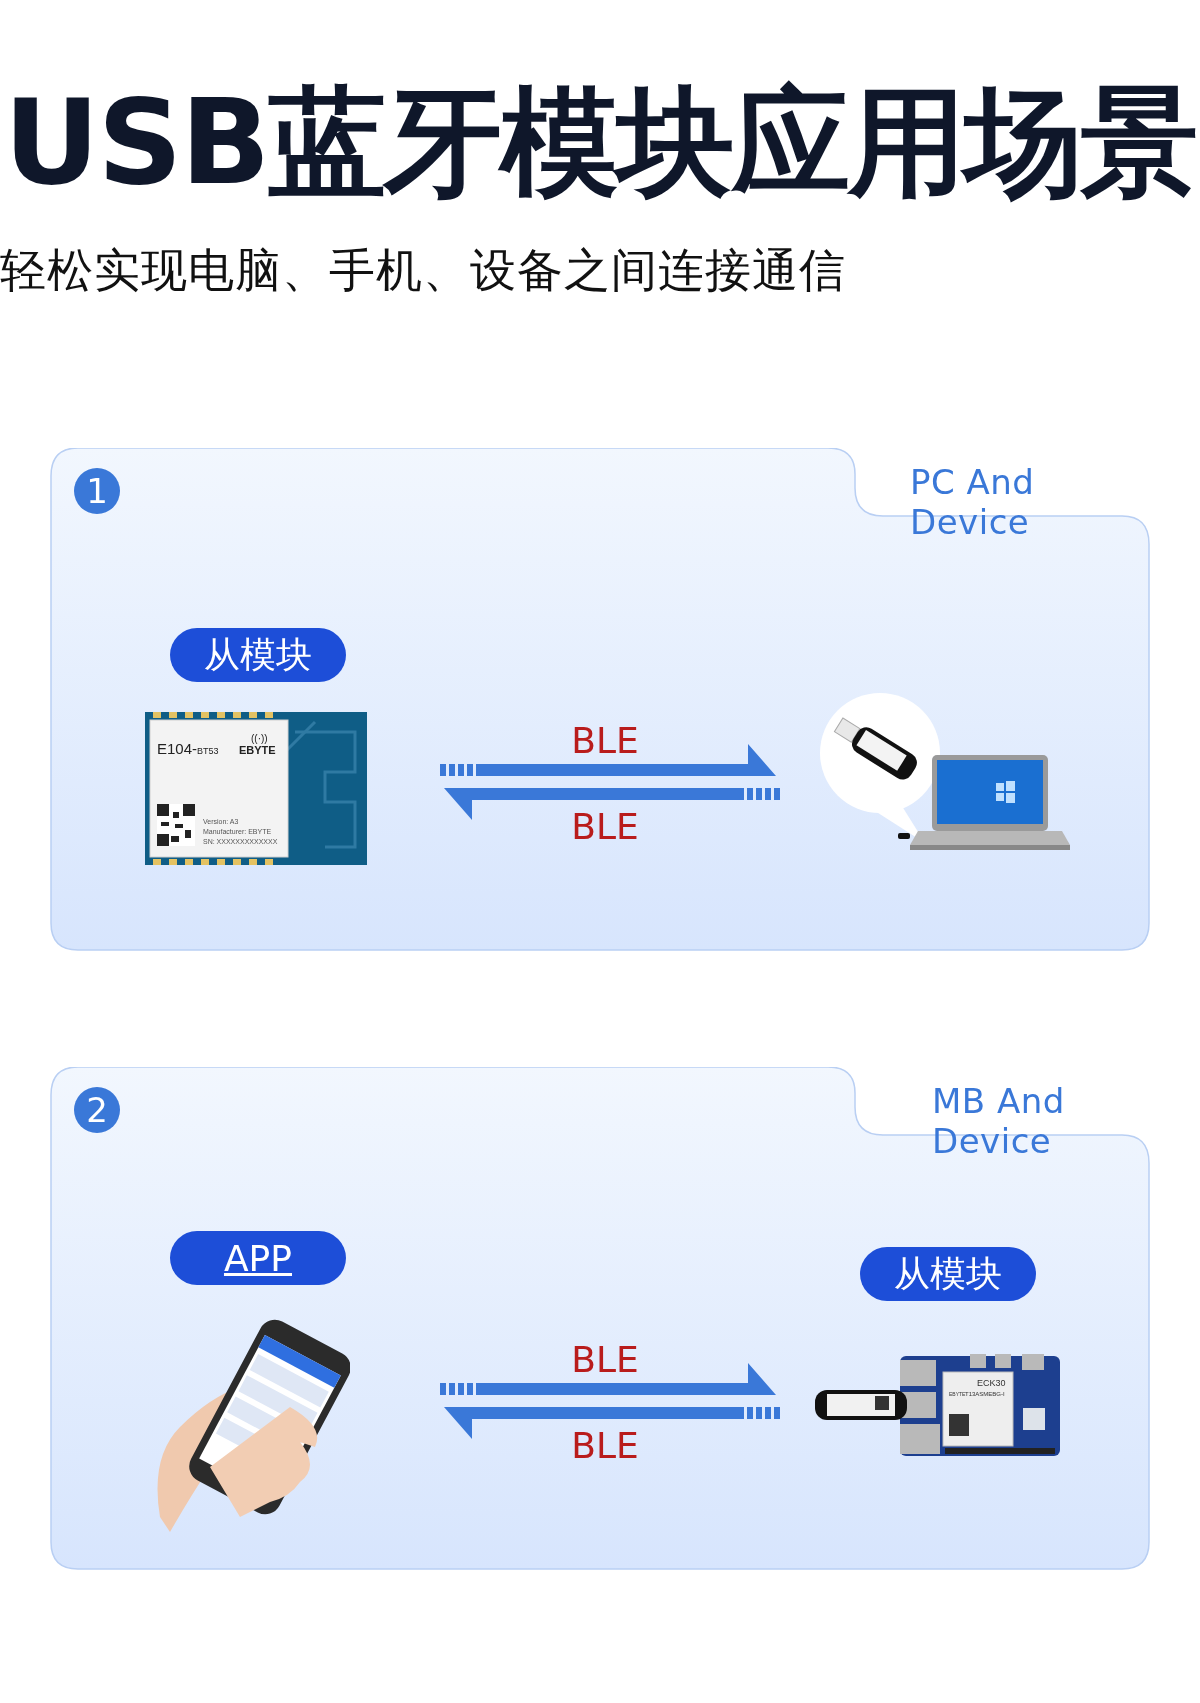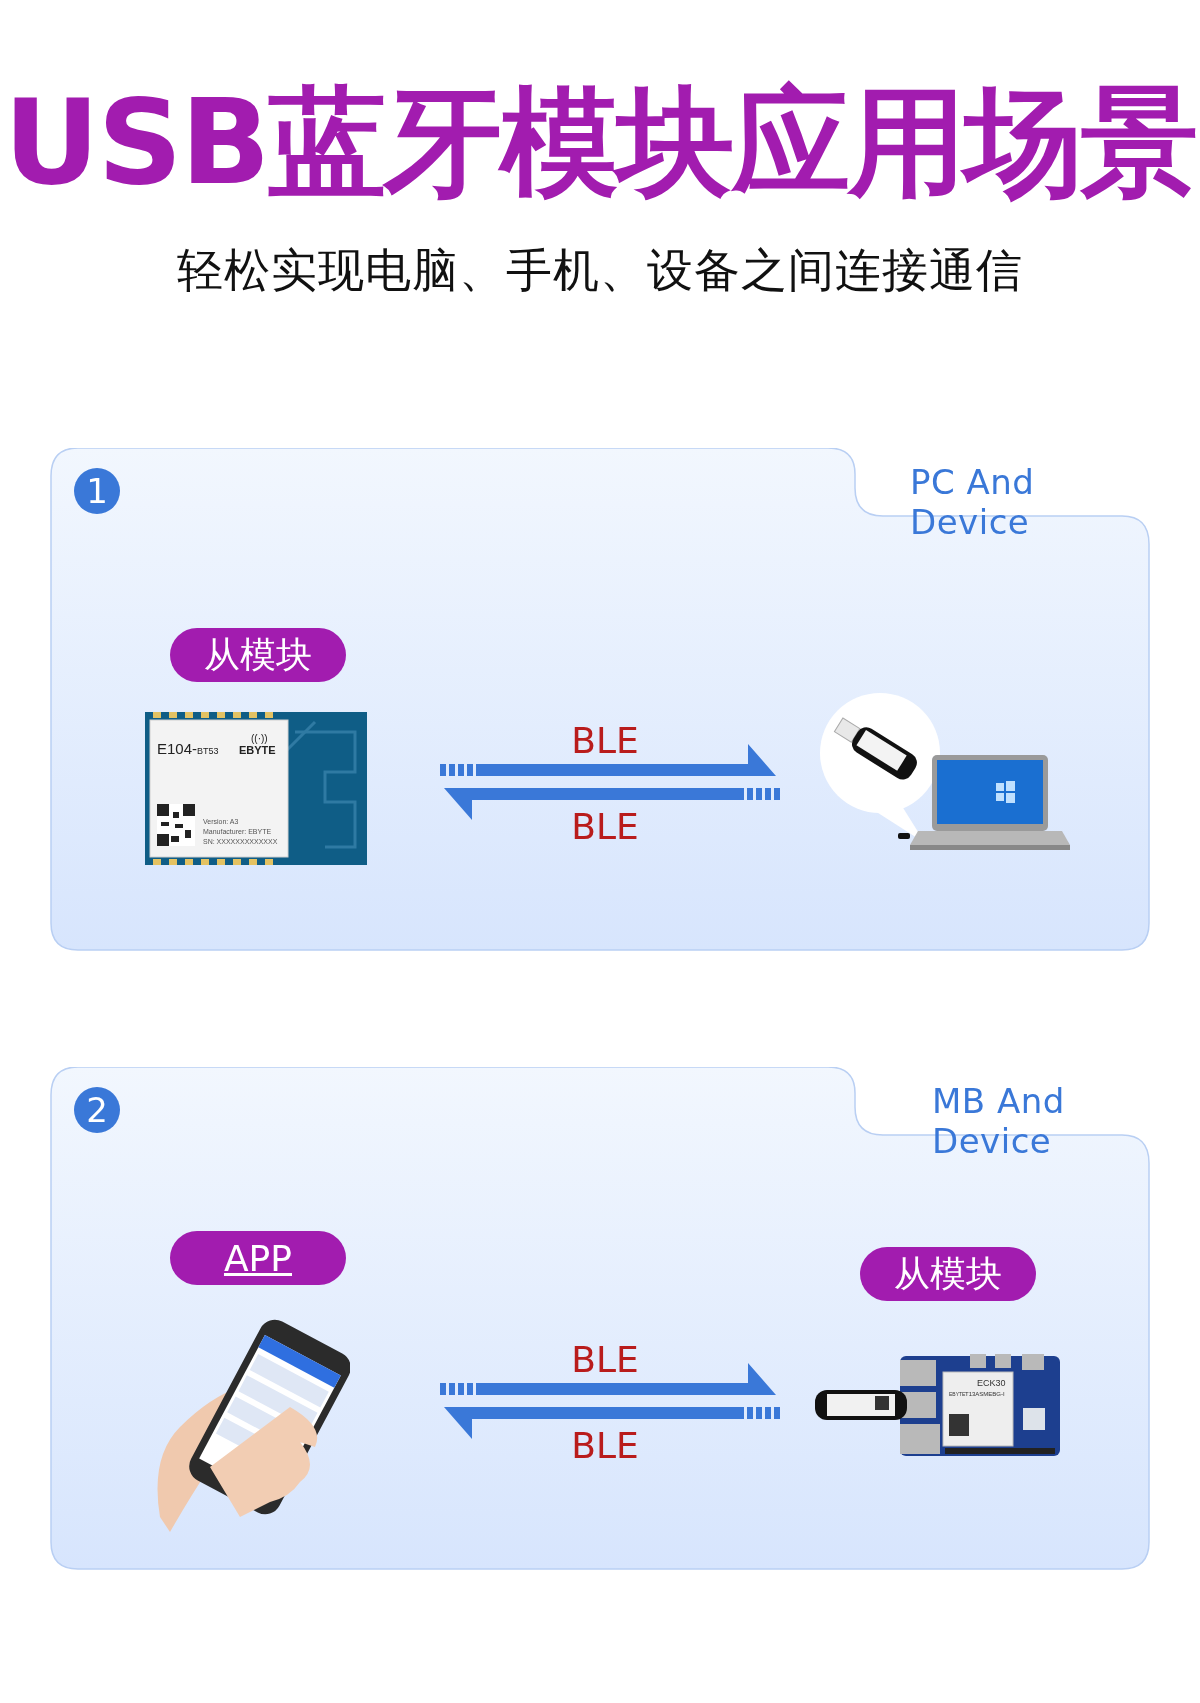--- a/index.html
+++ b/index.html
@@ -2,44 +2,44 @@
 <html><head>
 <meta charset="utf-8">
 <style>
   html, body { margin:0; padding:0; }
   body {
     width:1200px; height:1703px; background:#ffffff; position:relative; overflow:hidden;
     font-family: "Liberation Sans", "DejaVu Sans", sans-serif; color:#111;
   }
   .title {
     position:absolute; left:0; top:78px; width:1200px; text-align:center;
-    font-size:118px; font-weight:bold; letter-spacing:-2px; color:#a21caf; line-height:1.1;
+    font-size:118px; font-weight:bold; letter-spacing:-2px; color:#0f172a; line-height:1.1;
     font-family: "DejaVu Sans", sans-serif;
   }
   .subtitle {
-    position:absolute; left:0; top:240px; width:1200px; text-align:center;
+    position:absolute; left:0; top:240px; width:1200px; 
     font-size:46px; color:#111; letter-spacing:1px; font-family:Liberation Mono, monospace;
   }
   .card { position:absolute; left:50px; width:1100px; }
   .card svg.bg { position:absolute; left:0; top:0; }
   .card-heading {
     position:absolute; left:24px; top:20px; display:flex; align-items:center;
     font-size:40px; color:#111; font-family:"DejaVu Sans", sans-serif;
   }
   .num {
     width:46px; height:46px; border-radius:50%; background:#3a78d8; color:#fff;
     display:inline-flex; align-items:center; justify-content:center;
     font-size:34px; margin-right:6px; font-family:"DejaVu Sans", sans-serif;
   }
   .tab-label {
     position:absolute; top:14px; font-size:34px; color:#3a78d8;
     font-family:"DejaVu Sans", sans-serif; letter-spacing:0.5px;
   }
   .pill {
-    position:absolute; width:176px; height:54px; border-radius:27px; background:#a21caf;
+    position:absolute; width:176px; height:54px; border-radius:27px; background:#1d4ed8;
     color:#fff; font-size:36px; display:flex; align-items:center; justify-content:center;
     font-family:"DejaVu Sans", sans-serif;
   }
   .ble {
     position:absolute; width:200px; text-align:center; font-size:36px; color:#b91c1c;
     font-family:"DejaVu Sans", sans-serif;
   }
   .arrows { position:absolute; }
   .illus { position:absolute; }
 </style>

